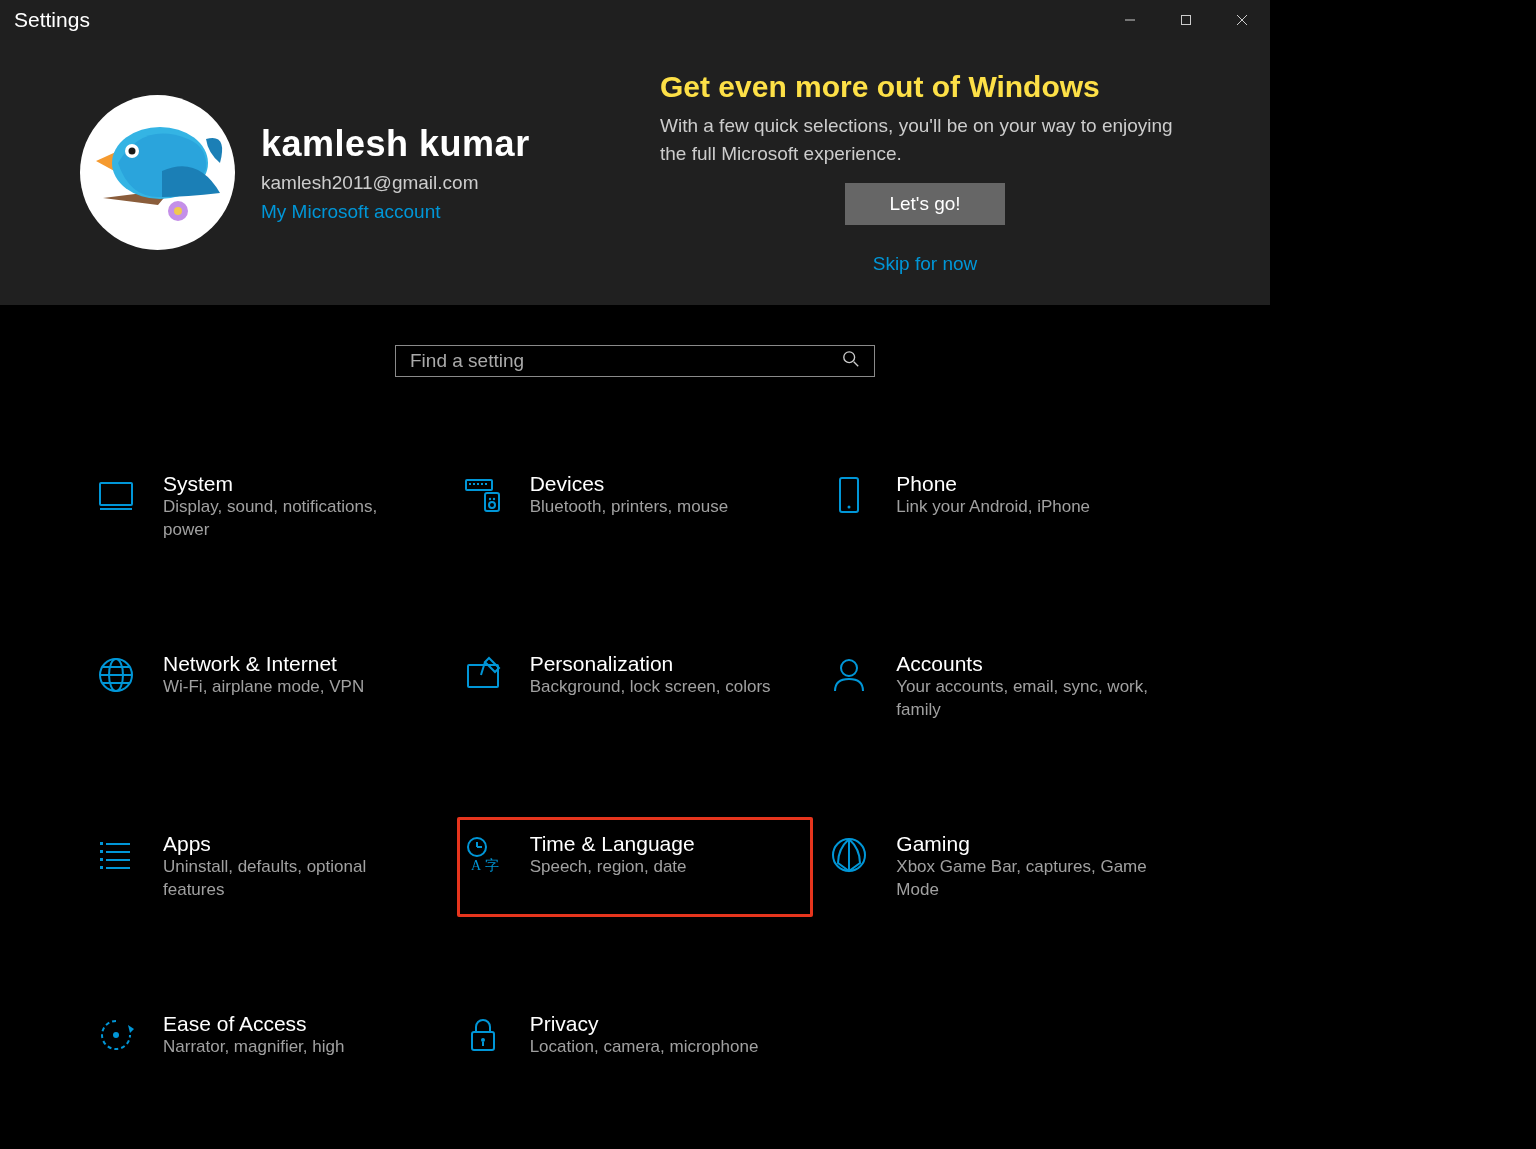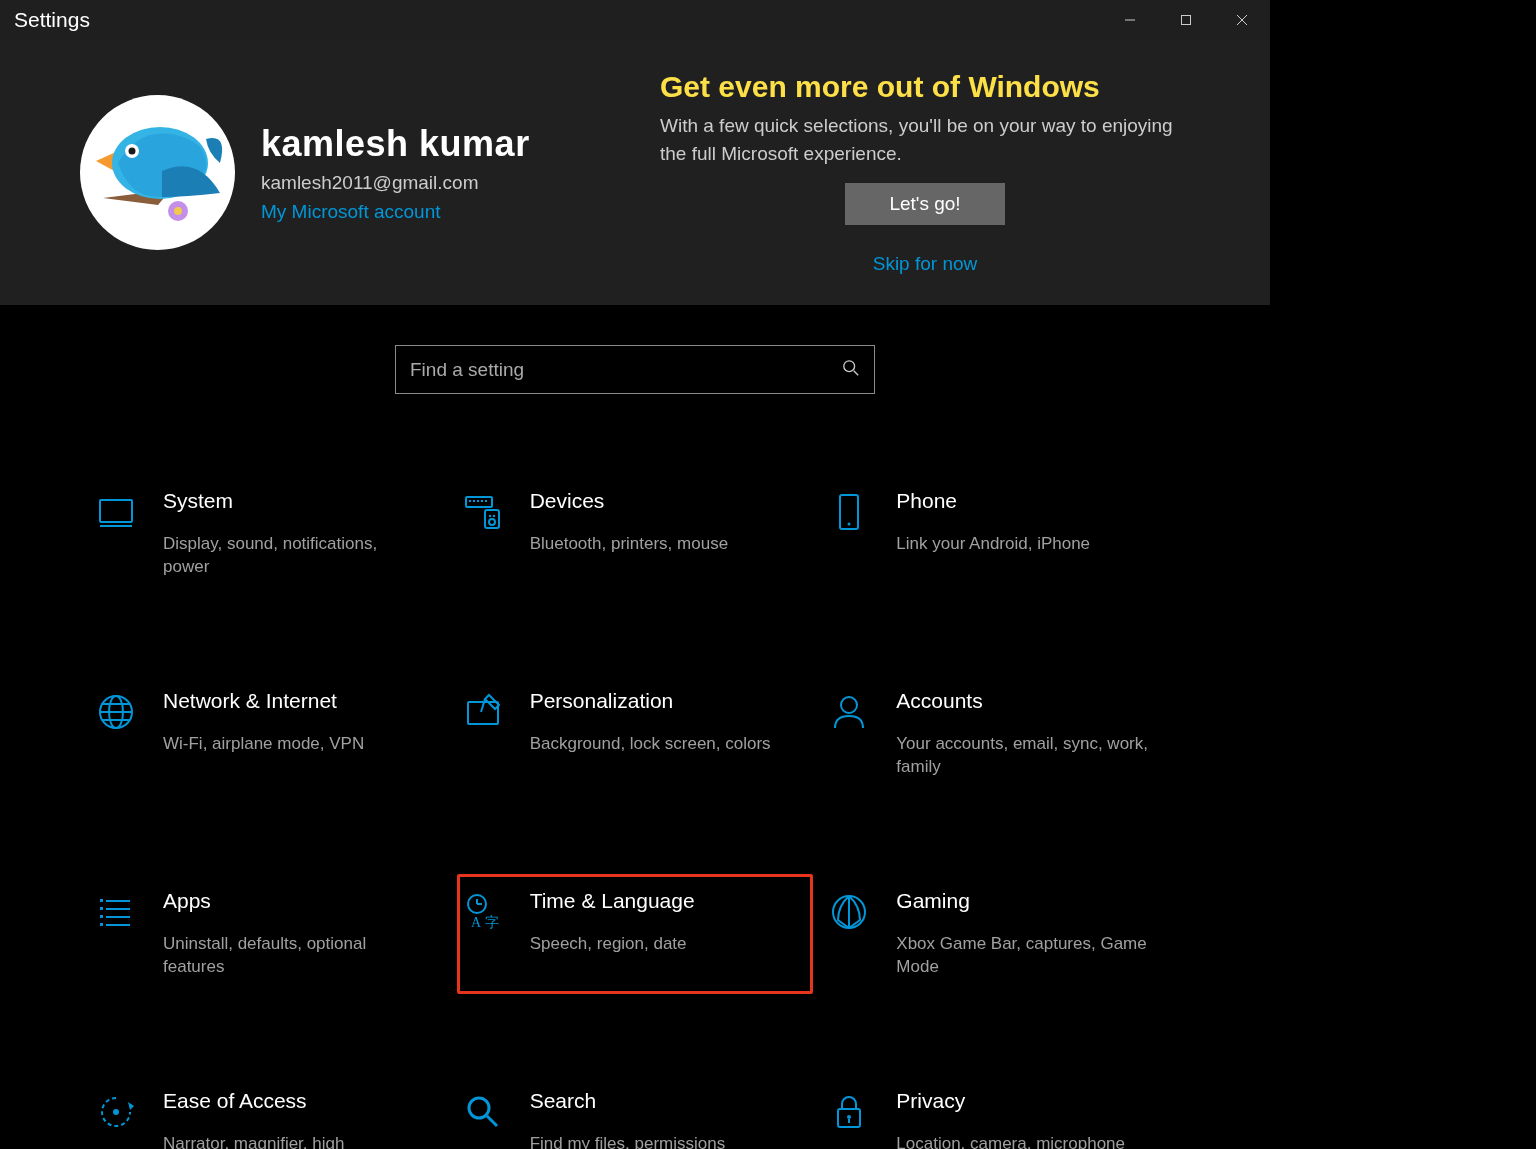--- a/index.html
+++ b/index.html
@@ -58,21 +58,21 @@
   .promo-button {
     background: #666; color: #fff; border: none; padding: 10px 44px;
     font-size: 19px; cursor: pointer; font-family: inherit;
   }
   .promo-skip { color: #0096d7; font-size: 19px; cursor: pointer; }
 
   .content { padding: 40px 90px 0 90px; }
 
   .search-row { display: flex; justify-content: center; margin-bottom: 80px; }
   .search-box {
-    width: 480px; height: 49px; border: 1px solid #8a8a8a; background: transparent;
+    width: 480px; height: 32px; border: 1px solid #8a8a8a; background: transparent;
     display: flex; align-items: center; padding: 0 14px; gap: 10px;
   }
   .search-input {
     flex: 1; background: transparent; border: none; outline: none;
     color: #fff; font-size: 19px; font-family: inherit;
   }
   .search-input::placeholder { color: #aaa; }
   .search-icon-box { color: #ccc; }
   .search-icon-box svg { width: 18px; height: 18px; }
 
@@ -87,21 +87,21 @@
     display: flex; align-items: flex-start; gap: 24px;
     padding: 12px 12px 12px 0; cursor: pointer; border-radius: 2px;
     border: 3px solid transparent;
   }
   .cat.highlighted { border: 3px solid #e7351d; }
   .cat-icon {
     width: 46px; min-width: 46px; height: 46px; color: #0096d7;
     display: flex; align-items: center; justify-content: center;
   }
   .cat-icon svg { width: 40px; height: 40px; }
-  .cat-text { display: flex; flex-direction: column; gap: 20px; max-width: 260px; }
+  .cat-text { display: flex; flex-direction: column; gap: 0; max-width: 260px; }
   .cat-title { font-size: 21px; color: #fff; }
   .cat-desc { font-size: 17px; color: #a0a0a0; line-height: 1.35; }
 </style>
 </head>
 <body>
 
 <div class="window">
   <div class="titlebar">
     <span class="titlebar-title">Settings</span>
     <div class="window-controls">
@@ -309,32 +309,20 @@
             </svg>
           </div>
           <div class="cat-text">
             <div class="cat-title">Ease of Access</div>
             <div class="cat-desc">Narrator, magnifier, high</div>
           </div>
         </div>
         <div class="cat">
           <div class="cat-icon">
             <svg viewBox="0 0 40 40">
-              <circle cx="16" cy="16" r="10" fill="none" stroke="currentColor" stroke-width="3"></circle>
-              <line x1="24" y1="24" x2="34" y2="34" stroke="currentColor" stroke-width="3"></line>
-            </svg>
-          </div>
-          <div class="cat-text">
-            <div class="cat-title">Search</div>
-            <div class="cat-desc">Find my files, permissions</div>
-          </div>
-        </div>
-        <div class="cat">
-          <div class="cat-icon">
-            <svg viewBox="0 0 40 40">
               <rect x="9" y="17" width="22" height="18" rx="2" fill="none" stroke="currentColor" stroke-width="2"></rect>
               <path d="M13 17 V12 a7 7 0 0 1 14 0 V17" fill="none" stroke="currentColor" stroke-width="2"></path>
               <circle cx="20" cy="25" r="2" fill="currentColor"></circle>
               <line x1="20" y1="27" x2="20" y2="31" stroke="currentColor" stroke-width="2"></line>
             </svg>
           </div>
           <div class="cat-text">
             <div class="cat-title">Privacy</div>
             <div class="cat-desc">Location, camera, microphone</div>
           </div>

